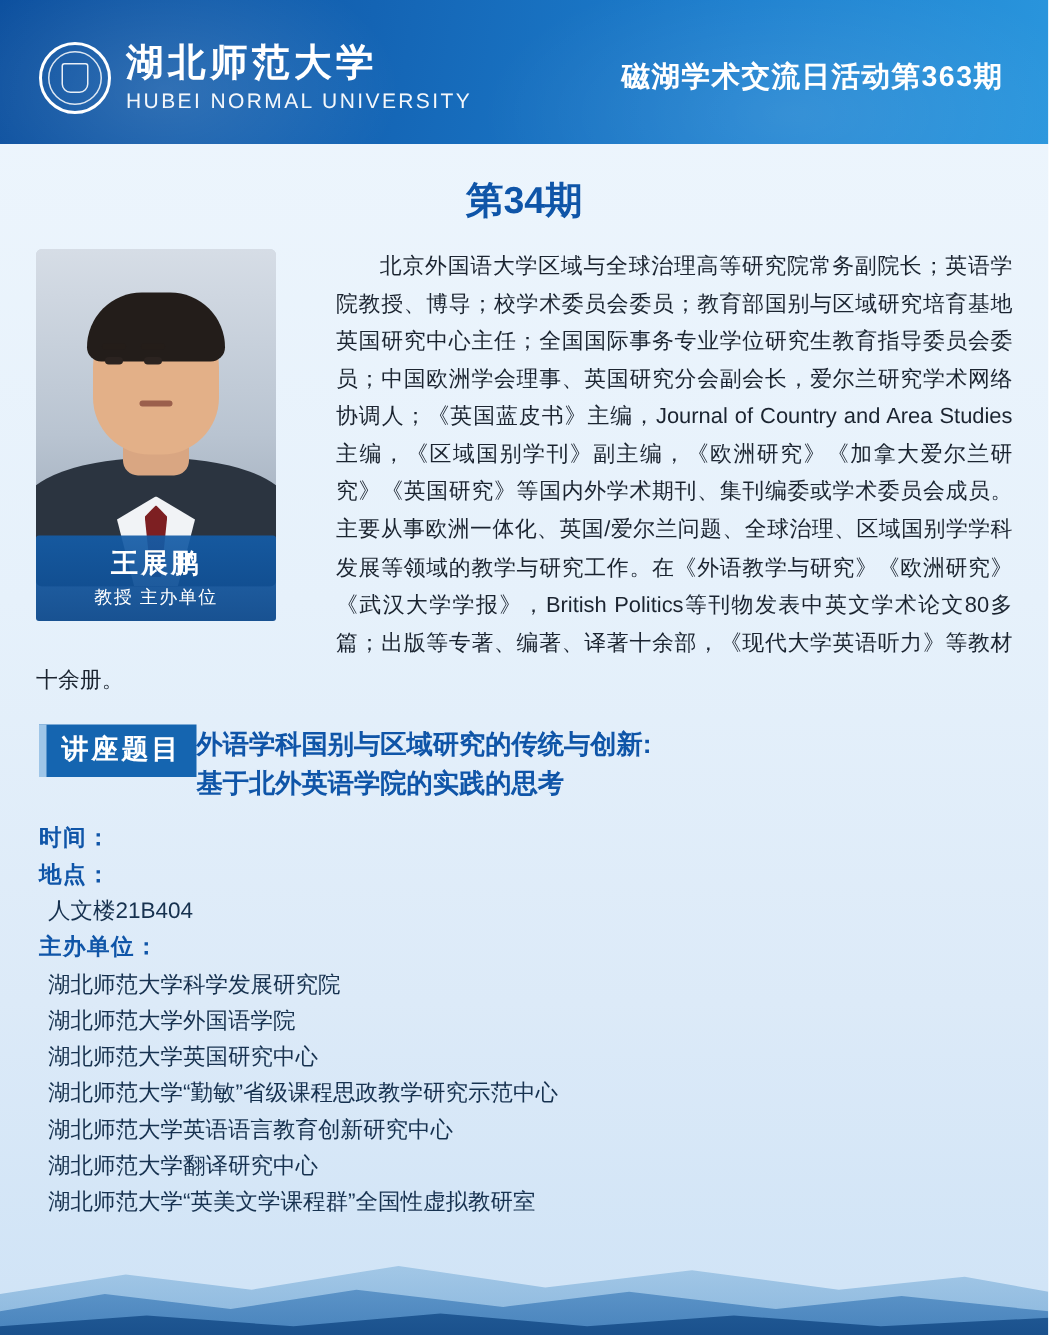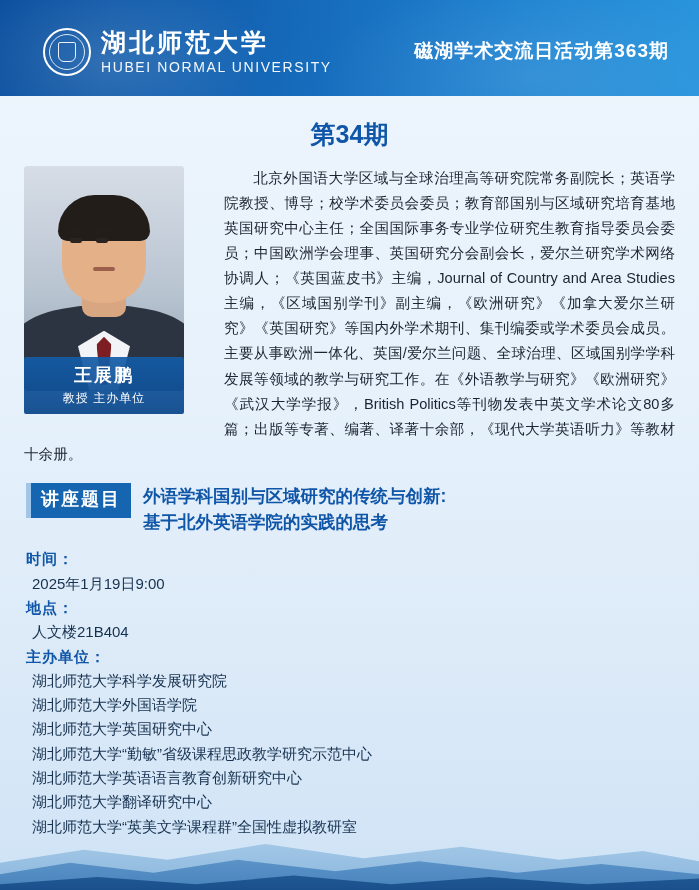--- a/index.html
+++ b/index.html
@@ -38,21 +38,21 @@
   }
   .header:after {
     content: "";
     position: absolute;
     right: -40px; bottom: -80px;
     width: 420px; height: 200px;
     background: radial-gradient(ellipse at center, rgba(255,255,255,0.10) 0%, rgba(255,255,255,0) 70%);
   }
   .logo-wrap {
     position: absolute;
-    left: 43px;
+    left: 26px;
     top: 28px;
     display: flex;
     align-items: center;
     gap: 10px;
     justify-content: center;
   }
   .logo-seal {
     width: 44px;
     height: 44px;
     border-radius: 50%;
@@ -214,21 +214,20 @@
     text-justify: inter-ideograph;
     text-indent: 2em;
   }
 
   
   .topic-row {
     clear: both;
     margin: 16px 26px 0 26px;
     display: flex;
     align-items: flex-start;
-    gap: 12px;
   }
   .topic-tag {
     flex: none;
     background: #1565b0;
     color: #ffffff;
     font-size: 18px;
     font-weight: bold;
     letter-spacing: 2px;
     padding: 7px 10px 8px 10px;
     border-left: 5px solid #9fc6e8;
@@ -338,21 +337,20 @@
     <div class="topic-tag">讲座题目</div>
     <div class="topic-text">
       <div>外语学科国别与区域研究的传统与创新:</div>
       <div>基于北外英语学院的实践的思考</div>
     </div>
   </div>
 
   <div class="info">
     <div class="info-line">
       <span class="info-label">时间：</span>
-      <span class="info-value">2025年1月19日9:00</span>
     </div>
     <div class="info-line">
       <span class="info-label">地点：</span>
       <span class="info-value">人文楼21B404</span>
     </div>
     <div class="info-line">
       <span class="info-label">主办单位：</span>
       <span class="org-list">
         <div class="org-item">湖北师范大学科学发展研究院</div>
         <div class="org-item">湖北师范大学外国语学院</div>

